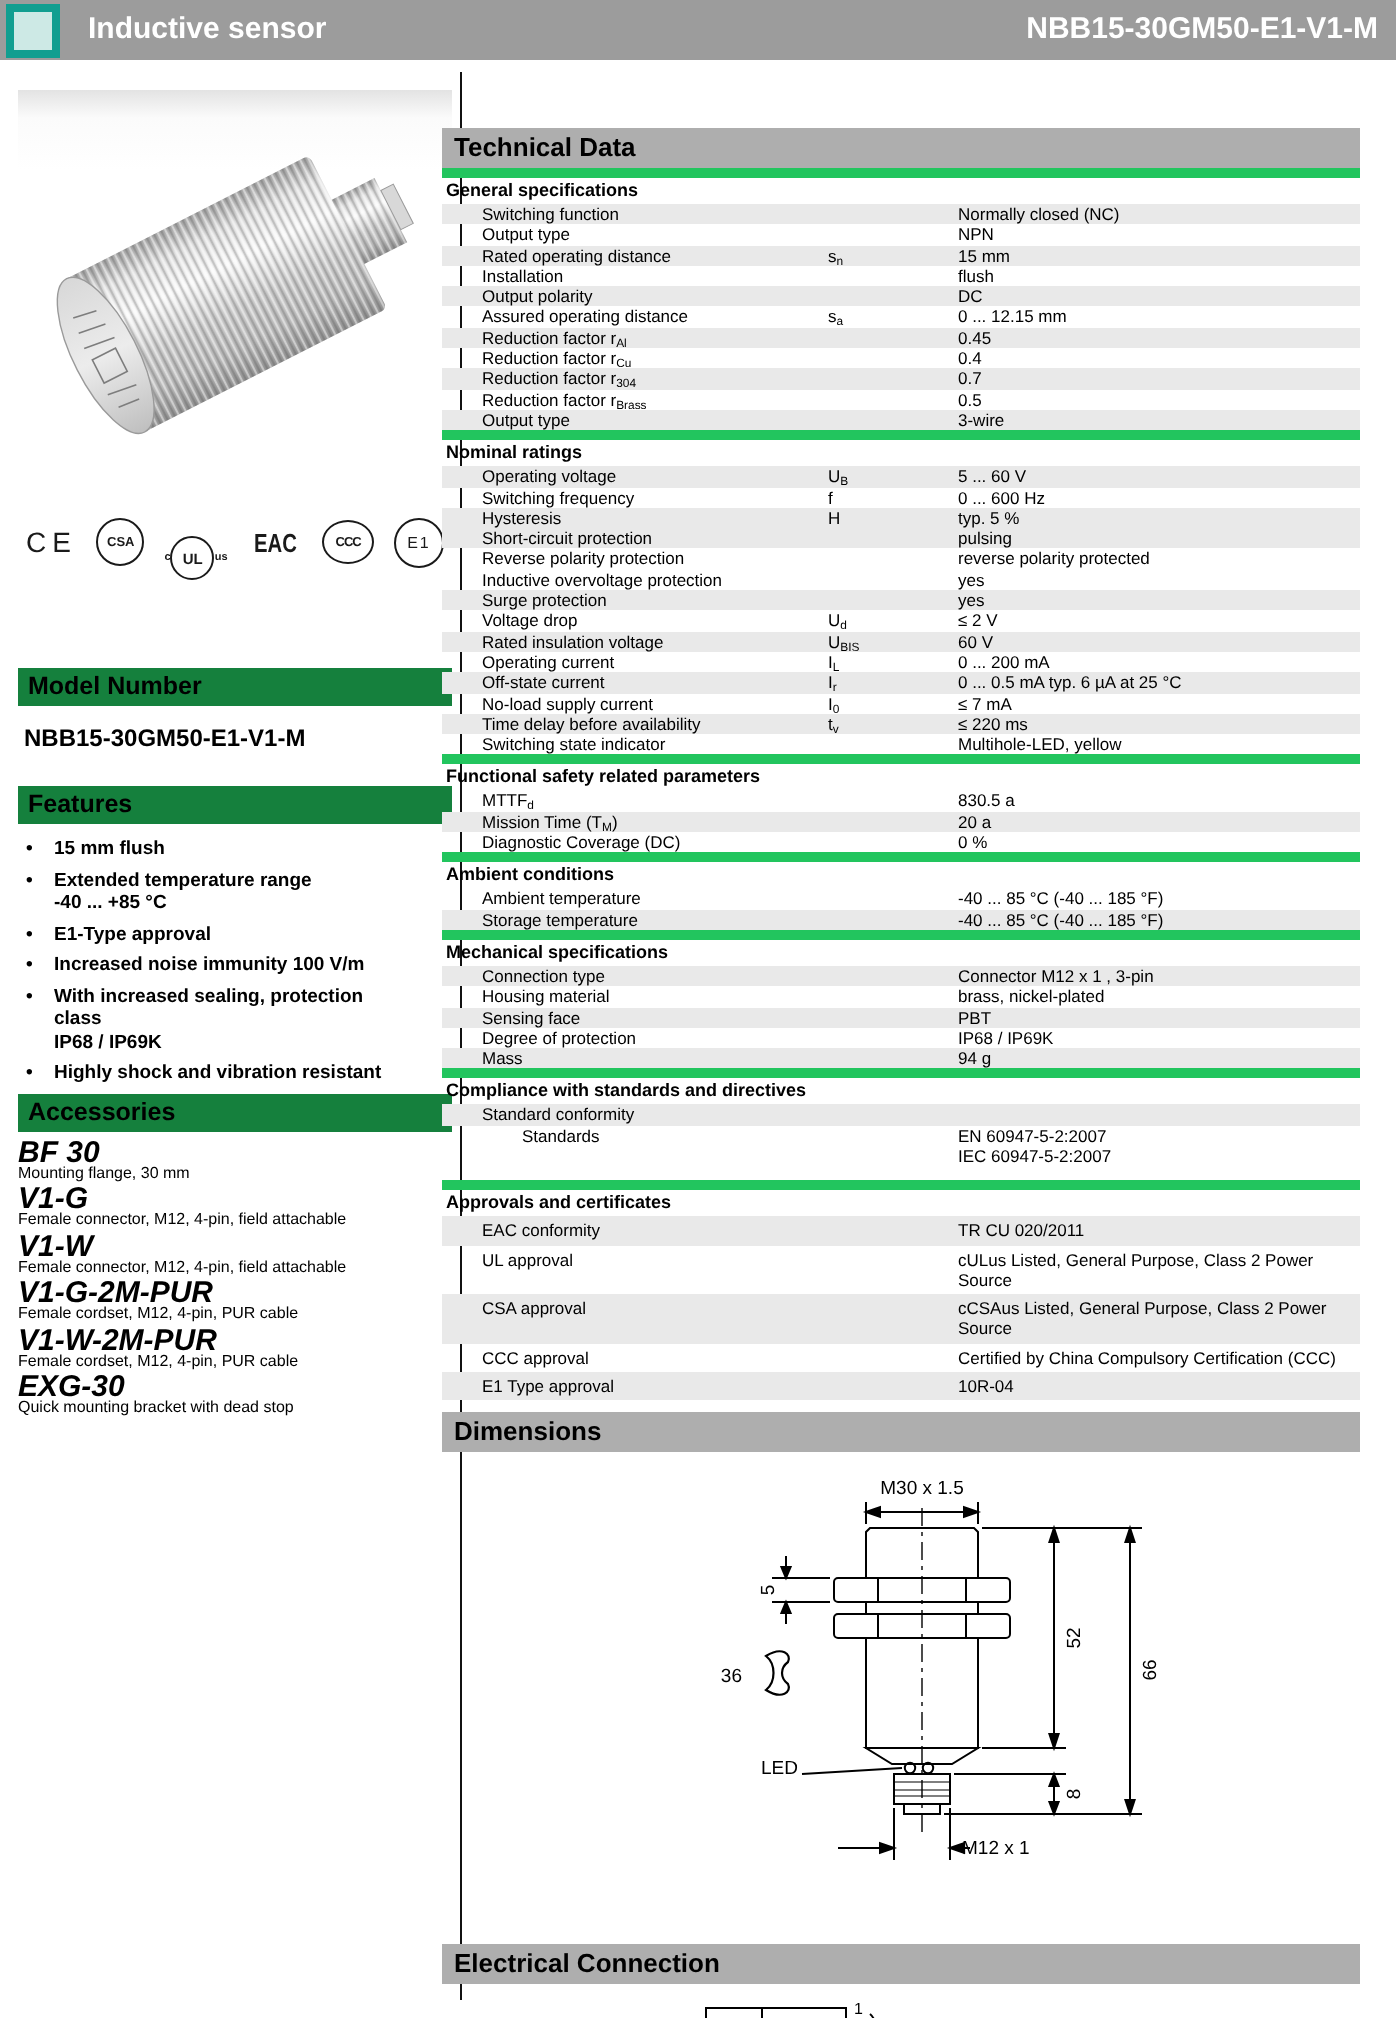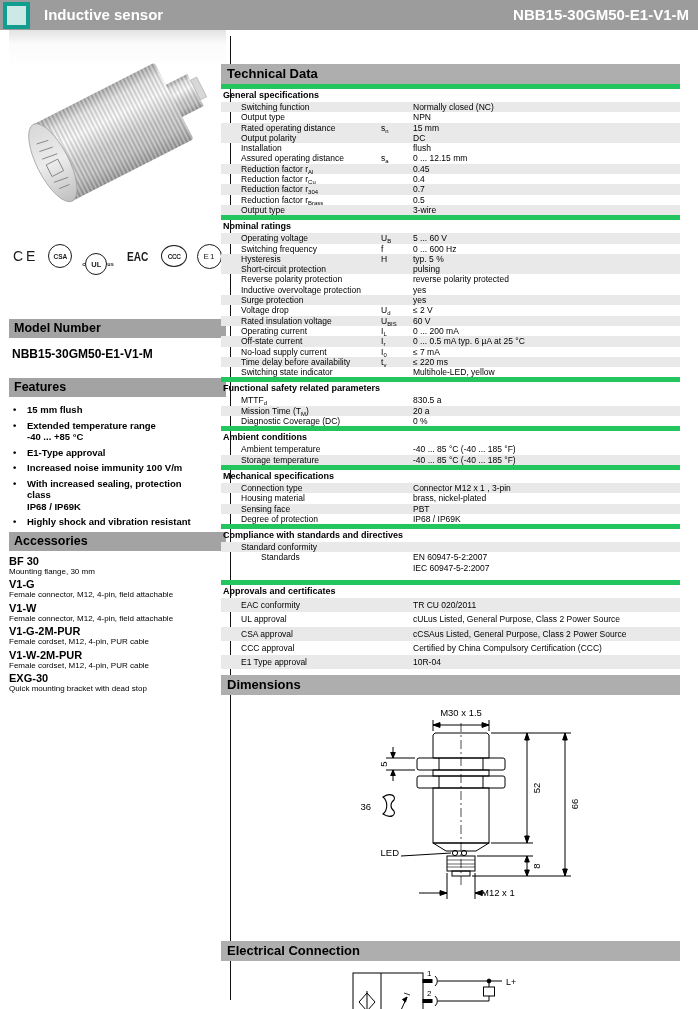--- a/index.html
+++ b/index.html
@@ -7,54 +7,54 @@
        font-family:"Liberation Sans","DejaVu Sans",sans-serif;color:#000;}
   
   .topbar{position:absolute;left:0;top:0;width:698px;height:30px;background:#9c9c9c;}
   .brandbox{position:absolute;left:3px;top:2px;width:27px;height:27px;background:#cde9e5;
             border:4px solid #119e90;box-sizing:border-box;}
   .topbar .ttl{position:absolute;left:44px;top:0;line-height:30px;font-size:15px;font-weight:bold;color:#fff;}
   .topbar .mdl{position:absolute;right:9px;top:0;line-height:30px;font-size:15px;font-weight:bold;color:#fff;}
   
   .vdiv{position:absolute;left:230px;top:36px;width:1px;height:964px;background:#111;}
   
-  .leftcol{position:absolute;left:9px;top:30px;width:217px;}
+  .leftcol{position:absolute;left:9px;top:45px;width:217px;}
   .photo{width:217px;height:205px;background:linear-gradient(#e3e3e3 0,#fbfbfb 14px,#fff 40px);}
   .certs{display:flex;justify-content:space-between;align-items:center;height:30px;margin:6px 4px 0 4px;}
   .cert{display:flex;align-items:center;justify-content:center;color:#1a1a1a;}
   .ce{font-size:14px;letter-spacing:3px;font-weight:normal;}
   .badge{border:1.3px solid #1a1a1a;border-radius:50%;display:flex;align-items:center;justify-content:center;
          font-weight:bold;}
   .csa{width:22px;height:22px;font-size:6.5px;}
   .culwrap{display:flex;margin-top:16px;}
   .cul{width:20px;height:20px;font-size:7.5px;}
   .tiny{font-size:5.5px;font-weight:bold;}
   .eac{font-size:13px;font-weight:bold;transform:scaleX(.78);letter-spacing:0;}
   .ccc{width:24px;height:20px;border:1.3px solid #1a1a1a;border-radius:50%;display:flex;align-items:center;
        justify-content:center;font-size:6.5px;font-weight:bold;letter-spacing:-.5px;}
   .e1{width:23px;height:23px;font-size:8px;letter-spacing:1px;font-weight:normal;}
-  .bar{background:#a3a3a3;font-weight:bold;font-size:12.5px;line-height:19px;height:19px;padding-left:5px;}
+  .bar{background:#15803d;font-weight:bold;font-size:12.5px;line-height:19px;height:19px;padding-left:5px;}
   .modelbar{margin-top:48px;}
   .modelval{font-size:12px;font-weight:bold;padding:9px 0 0 3px;}
   .featbar{margin-top:17px;}
   .featlist{list-style:none;margin:7px 0 0 0;padding:0;}
   .featlist li{display:flex;margin:0 0 4px 0;}
   .featlist .blt{width:14px;padding-left:4px;font-weight:bold;font-size:9.5px;line-height:11.5px;flex:none;}
   .featlist .ftx{font-weight:bold;font-size:9.5px;line-height:11.5px;white-space:pre-line;}
   .accbar{margin-top:3px;}
   .acclist{margin-top:5px;}
   .accitem{margin-bottom:3px;}
-  .accname{font-weight:bold;font-size:11px;line-height:11px;}
+  .accname{font-weight:bold;font-size:15px;line-height:11px;font-style:italic;}
   .accdesc{font-size:8px;line-height:9.5px;}
   
   .rightcol{position:absolute;left:221px;top:50px;width:459px;margin-top:14px;}
   .rbar{background:#aeaeae;font-weight:bold;font-size:13px;line-height:20px;height:20px;padding-left:6px;}
   .spec-sec{font-weight:bold;font-size:9px;line-height:11px;padding:1px 0 1px 2px;border-top:5px solid #22c55e;}
   .spec-sec.gap{margin-top:7px;}
-  .spec-row{display:flex;align-items:flex-start;font-size:8.5px;line-height:10.3px;min-height:10.3px;}
+  .spec-row{display:flex;align-items:flex-start;font-size:8.5px;line-height:10.3px;min-height:10.3px;gap:33px;}
   .spec-row.shaded{background:#e9e9e9;}
   .spec-row.tall{padding:2px 0;}
   .sl{width:160px;padding-left:20px;box-sizing:border-box;flex:none;}
   .sl.in2{padding-left:40px;}
   .ss{width:32px;flex:none;}
   .sv{flex:1;white-space:pre-line;}
   sub{font-size:70%;line-height:0;vertical-align:-1.5px;}
   .dimbar{margin-top:6px;}
   .drawwrap{height:240px;display:flex;align-items:center;justify-content:center;}
   .elecbar{margin-top:6px;}
@@ -204,29 +204,29 @@
       <div class="spec-row">
         <span class="sl">Output type</span>
         <span class="ss"></span>
         <span class="sv">NPN</span>
       </div>
       <div class="spec-row shaded">
         <span class="sl">Rated operating distance</span>
         <span class="ss">s<sub>n</sub></span>
         <span class="sv">15 mm</span>
       </div>
+      <div class="spec-row">
+        <span class="sl">Installation</span>
+        <span class="ss"></span>
+        <span class="sv">flush</span>
+      </div>
       <div class="spec-row shaded">
         <span class="sl">Output polarity</span>
         <span class="ss"></span>
         <span class="sv">DC</span>
-      </div>
-      <div class="spec-row">
-        <span class="sl">Installation</span>
-        <span class="ss"></span>
-        <span class="sv">flush</span>
       </div>
       <div class="spec-row">
         <span class="sl">Assured operating distance</span>
         <span class="ss">s<sub>a</sub></span>
         <span class="sv">0 ... 12.15 mm</span>
       </div>
       <div class="spec-row shaded">
         <span class="sl">Reduction factor r<sub>Al</sub></span>
         <span class="ss"></span>
         <span class="sv">0.45</span>
@@ -362,20 +362,25 @@
       </div>
       <div class="spec-row shaded">
         <span class="sl">Sensing face</span>
         <span class="ss"></span>
         <span class="sv">PBT</span>
       </div>
       <div class="spec-row">
         <span class="sl">Degree of protection</span>
         <span class="ss"></span>
         <span class="sv">IP68 / IP69K</span>
+      </div>
+      <div class="spec-row shaded">
+        <span class="sl">Mass</span>
+        <span class="ss"></span>
+        <span class="sv">94 g</span>
       </div>
       <div class="spec-sec">Compliance with standards and directives</div>
       <div class="spec-row shaded">
         <span class="sl">Standard conformity</span>
         <span class="ss"></span>
         <span class="sv"></span>
       </div>
       <div class="spec-row">
         <span class="sl in2">Standards</span>
         <span class="ss"></span>

